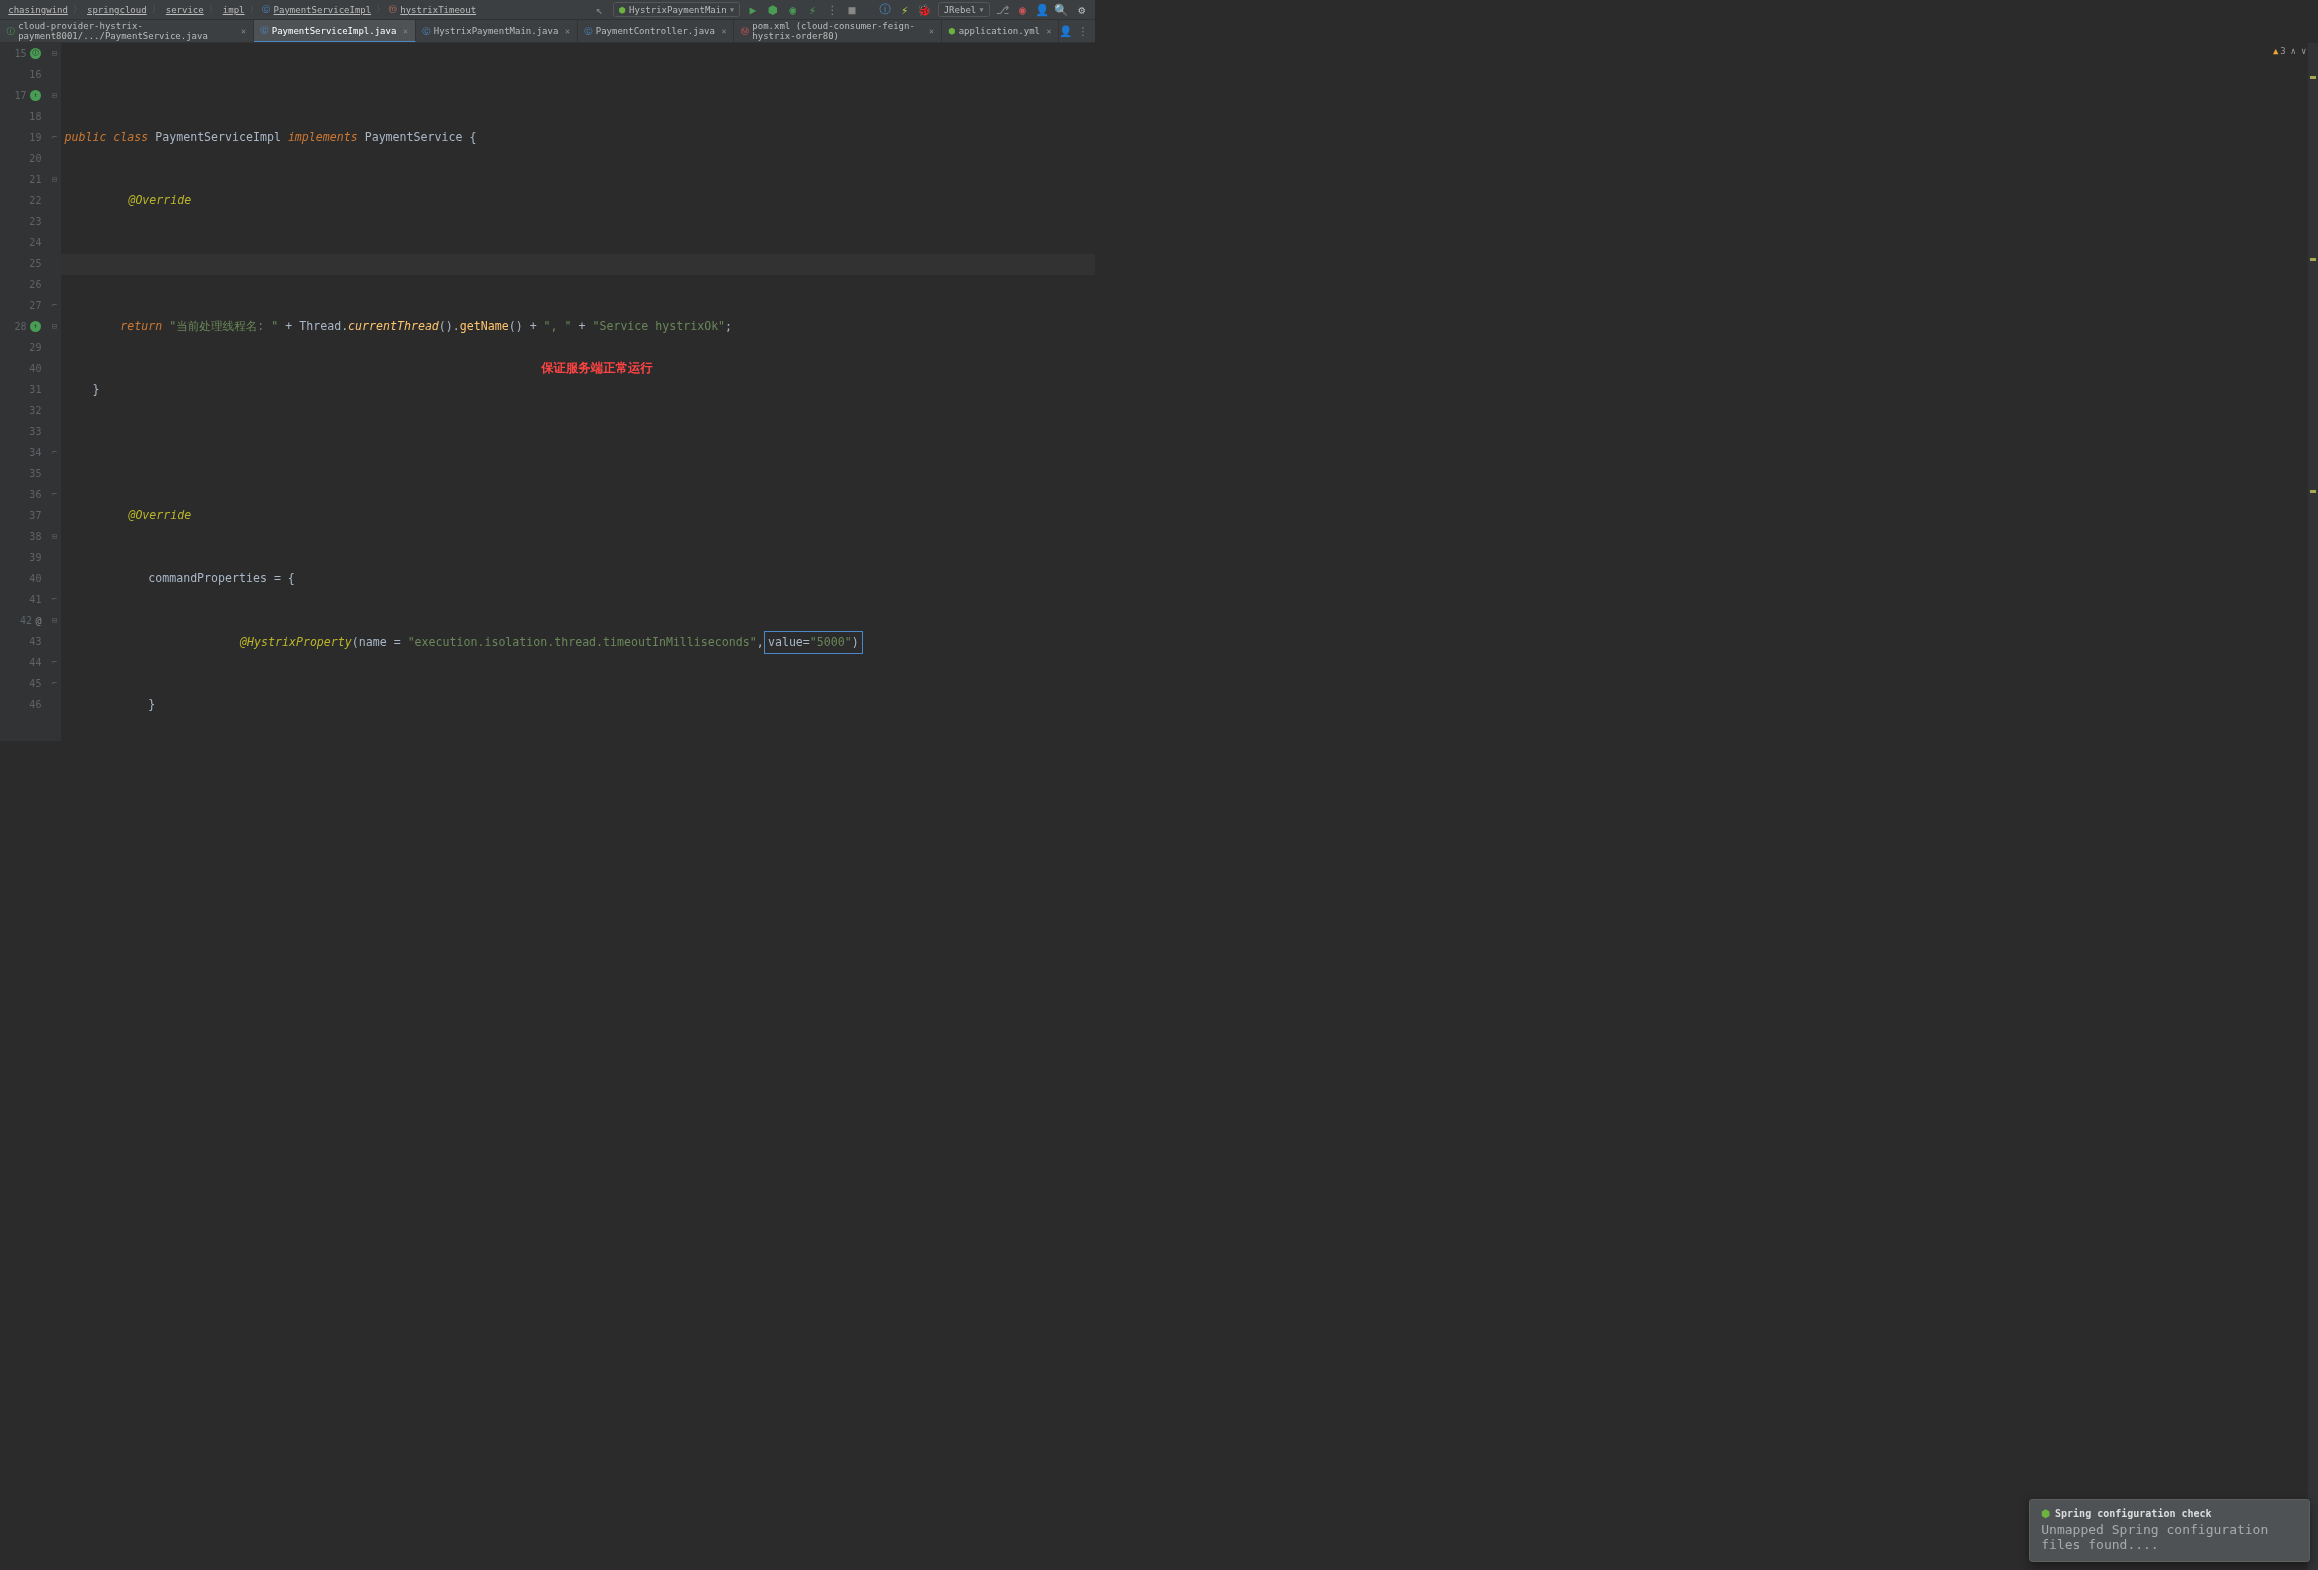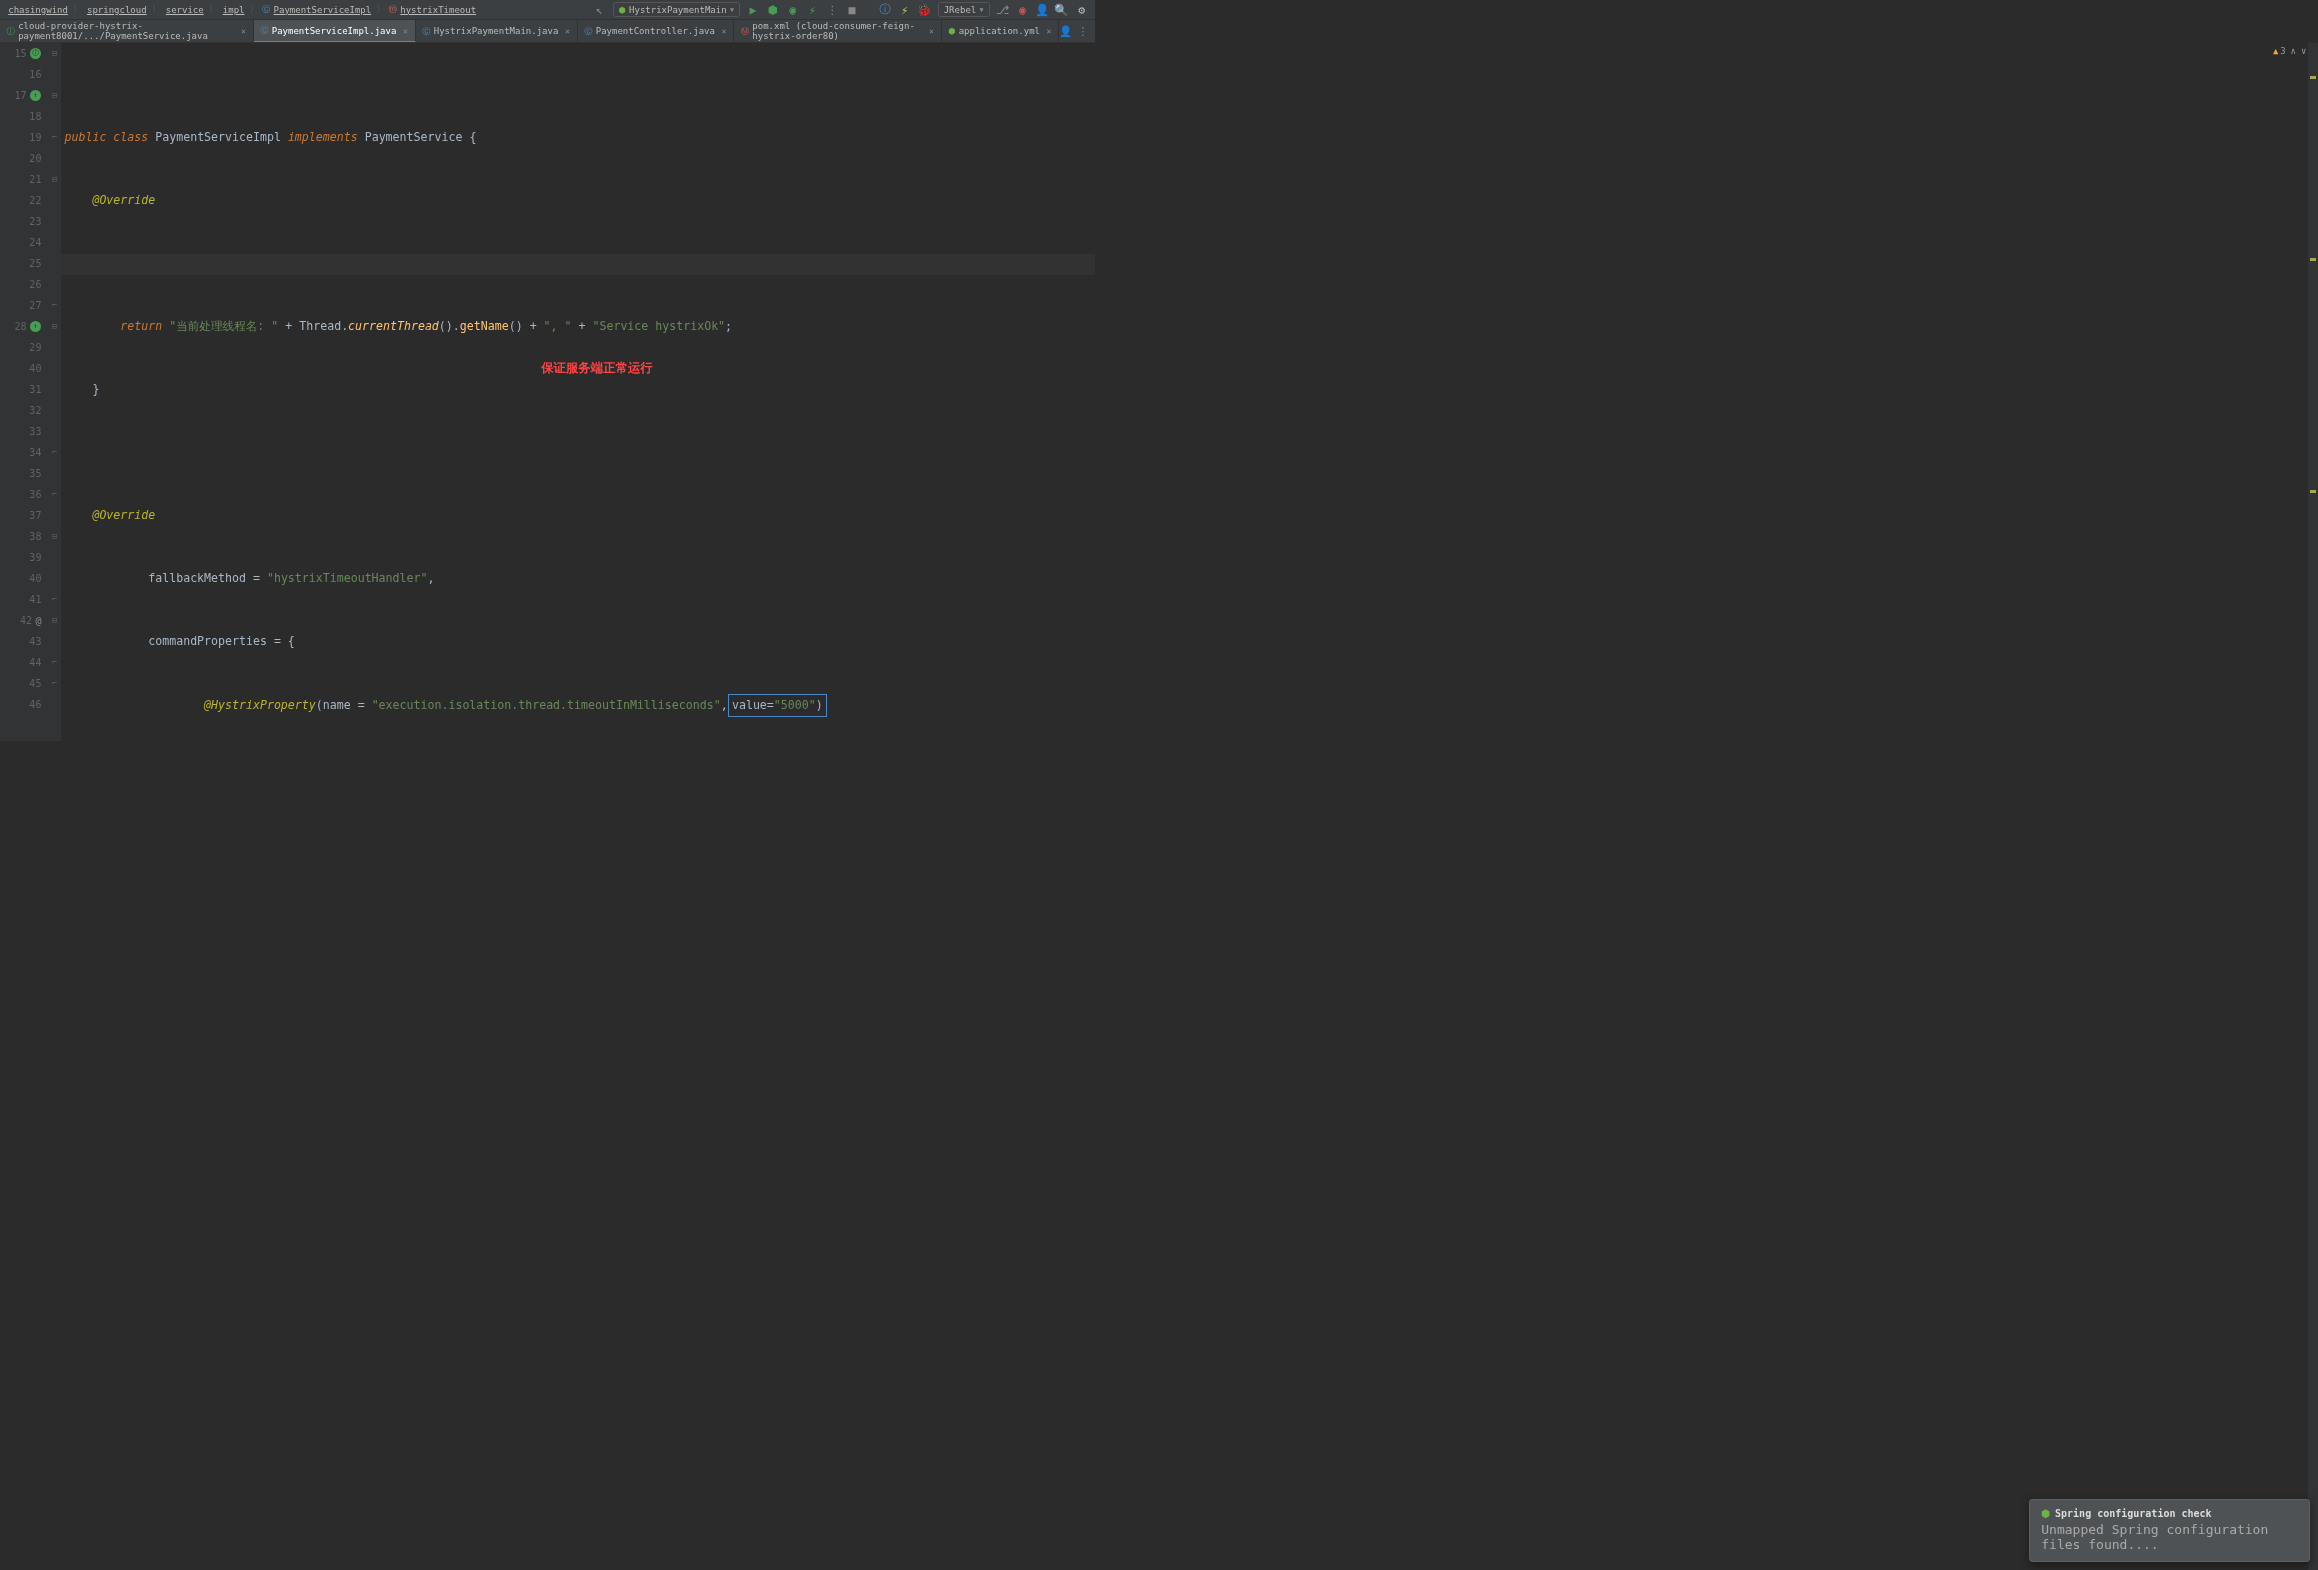--- a/index.html
+++ b/index.html
@@ -142,21 +142,21 @@
   padding-left: 3.3px;
   line-height: 21px;
   font-size: 11.6px;
   position: relative;
   white-space: pre;
 }
 .code-line { height: 21px; }
 .kw-italic { color: #cc7832; font-style: italic; }
 .type { color: #a9b7c6; }
 .str { color: #6a8759; }
-.anno { color: #bbb529; font-style: italic; }
+.anno { color: #bbb529; font-style: italic; margin-left: 36px; }
 .method { color: #ffc66d; }
 .field { color: #9876aa; }
 .num { color: #6897bb; }
 .hl-current-line {
   position: absolute;
   left: 0; right: 0;
   height: 21px;
   background: #323232;
   z-index: 0;
 }
@@ -470,21 +470,20 @@
   <div class="code">
     <div class="hl-current-line" style="top:211px"></div>
 
     <div class="code-line"><span class="kw-italic">public</span> <span class="kw-italic">class</span> <span class="type">PaymentServiceImpl</span> <span class="kw-italic">implements</span> <span class="type">PaymentService</span><span> {</span></div>
     <div class="code-line">    <span class="anno">@Override</span></div>
     <div class="code-line">    <span class="kw-italic">public</span> <span class="type">String</span> <span class="method">hystrixOk</span><span>() {</span></div>
     <div class="code-line">        <span class="kw-italic">return</span> <span class="str">"当前处理线程名: "</span><span> + </span><span class="type">Thread</span><span>.</span><span class="method" style="font-style:italic">currentThread</span><span>().</span><span class="method">getName</span><span>() + </span><span class="str">", "</span><span> + </span><span class="str">"Service hystrixOk"</span><span>;</span></div>
     <div class="code-line">    <span>}</span></div>
     <div class="code-line"></div>
     <div class="code-line">    <span class="anno">@Override</span></div>
-    <div class="code-line">            <span>fallbackMethod = </span><span class="str">"hystrixTimeoutHandler"</span><span>,</span></div>
     <div class="code-line">            <span>commandProperties = {</span></div>
     <div class="code-line" style="position:relative;z-index:1">                    <span class="anno">@HystrixProperty</span><span>(</span><span>name</span><span> = </span><span class="str">"execution.isolation.thread.timeoutInMilliseconds"</span><span>,</span><span class="box-highlight"><span>value</span><span>=</span><span class="str">"5000"</span><span>)</span></span></div>
     <div class="code-line">            <span>}</span></div>
     <div class="code-line">    <span>)</span></div>
     <div class="code-line">    <span class="kw-italic">public</span> <span class="type">String</span> <span class="method">hystrixTimeout</span><span>() {</span></div>
     <div class="code-line">        <span class="kw-italic">int</span> <span>sleepSecond = </span><span class="box-highlight-small"><span class="num">3</span><span>;</span></span></div>
     <div class="code-line">        <span class="kw-italic">try</span><span> {</span></div>
     <div class="code-line">            <span class="type">TimeUnit</span><span>.</span><span class="field" style="font-style:italic">SECONDS</span><span>.</span><span class="method">sleep</span><span>(</span><span>sleepSecond</span><span>);</span></div>
     <div class="code-line">        <span>}</span><span class="kw-italic"> catch </span><span>(</span><span class="type">InterruptedException e</span><span>) {</span></div>
     <div class="code-line">            <span>e.</span><span class="method">printStackTrace</span><span>();</span></div>

